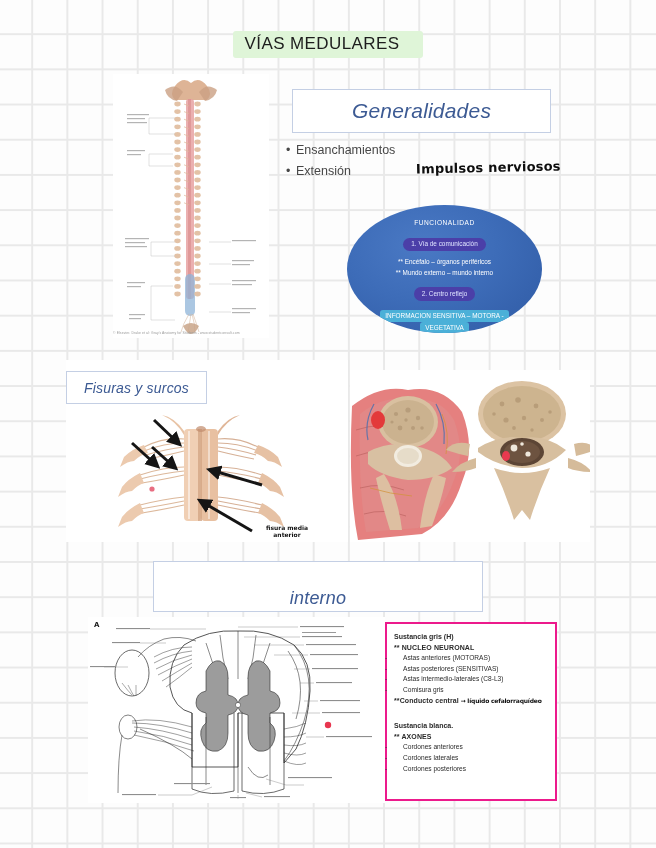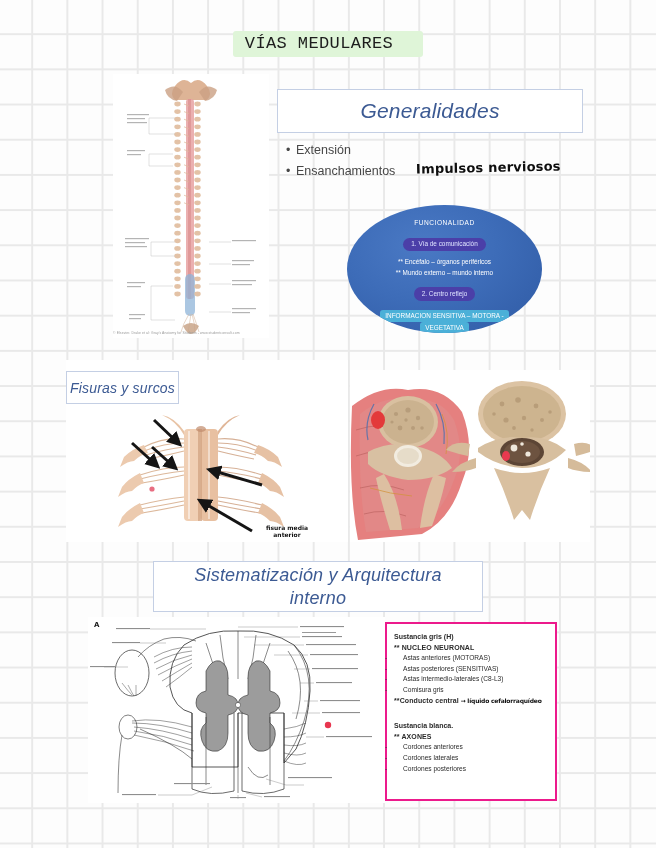--- a/index.html
+++ b/index.html
@@ -28,40 +28,40 @@
   #title-wrap{
     position:absolute;left:0;top:31px;width:656px;
     text-align:center;
   }
   #title{
     display:inline-block;
     background:#dff5d8;
     color:#1d1d1d;
     font-size:17px;
     letter-spacing:.4px;
-    padding:3px 30px 4px 12px;
+    padding:3px 24px 4px 12px;
     border-radius:3px;
-    font-family:Liberation Mono, monospace;
+    font-family:Liberation Sans, sans-serif;
   }
 
   
   .hdr-box{
     position:absolute;
     background:#ffffff;
     border:1px solid #c4cfe4;
     box-sizing:border-box;
     display:flex;align-items:center;justify-content:center;
     text-align:center;
     color:#3c5a93;
     font-style:italic;
     font-family:"Liberation Sans", sans-serif;
     letter-spacing:.2px;
   }
-  #hdr-generalidades{left:277px;top:89px;width:306px;height:44px;font-size:21px;}
-  #hdr-fisuras{left:66px;top:371px;width:113px;height:33px;font-size:14px;}
+  #hdr-generalidades{left:292px;top:89px;width:259px;height:44px;font-size:21px;}
+  #hdr-fisuras{left:66px;top:371px;width:141px;height:33px;font-size:14px;}
   #hdr-sistematizacion{left:153px;top:561px;width:330px;height:51px;font-size:18px;line-height:1.25;}
 
   
   #bullets{
     position:absolute;left:286px;top:140px;width:150px;
     color:#474747;font-size:12.5px;line-height:20.5px;
   }
   #bullets div{white-space:nowrap;}
   #bullets .dot{display:inline-block;width:10px;}
 
@@ -260,22 +260,22 @@
           <path d="M79 240 Q82 250 82 259"></path>
       </g>
       <path d="M70 252 Q78 246 86 252 Q82 260 78 260 Q74 260 70 252Z" fill="#c9a588" opacity=".85"></path>
     </svg>
     <div class="credit" style="left:0;top:257px;">© Elsevier. Drake et al: Gray's Anatomy for Students - www.studentconsult.com</div>
   </div>
 
   <div class="hdr-box" id="hdr-generalidades">Generalidades</div>
 
   <div id="bullets">
+    <div><span class="dot">•</span><span>Ensanchamientos</span></div>
     <div><span class="dot">•</span><span>Extensión</span></div>
-    <div><span class="dot">•</span><span>Ensanchamientos</span></div>
   </div>
 
   <div id="handnote">Impulsos nerviosos</div>
 
   <div id="ellipse">
     <div class="cap">FUNCIONALIDAD</div>
     <div class="sp9"></div>
     <div><span class="pill">1. Vía de comunicación</span></div>
     <div class="sp6"></div>
     <div class="ln">** Encéfalo – órganos periféricos</div>
@@ -419,21 +419,21 @@
       <path d="M224 74 Q240 70 246 80 Q234 84 226 86Z" fill="#d5bb9a"></path>
       <path d="M126 88 Q110 92 102 102 Q116 102 126 98Z" fill="#d5bb9a"></path>
       <path d="M218 88 Q234 92 242 102 Q228 102 218 98Z" fill="#d5bb9a"></path>
       <path d="M144 98 Q156 124 164 150 L172 140 L180 150 Q188 124 200 98 Q172 108 144 98Z" fill="#d9c0a0"></path>
       <ellipse cx="156" cy="86" rx="4" ry="5" fill="#e8394f"></ellipse>
     </svg>
   </div>
 
   <div class="hdr-box" id="hdr-sistematizacion">
     <span>
-      <span>Sistematización y Arquitectura</span><br>
+      <br>
       <span>interno</span>
     </span>
   </div>
 
   <div class="panel" style="left:88px;top:617px;width:297px;height:186px;">
     <svg class="art" style="left:0;top:0;" width="297" height="186" viewBox="0 0 297 186">
       <g stroke="#2b2b2b" stroke-width="0.55" fill="none">
 
         <path d="M96 28 Q120 12 150 14 Q182 12 206 28 Q224 44 222 74 Q220 108 208 132
                  L196 146 L196 96 L150 96 L150 150 L104 150 L104 96 Q86 92 82 70 Q80 44 96 28Z" stroke-width="0.8"></path>

